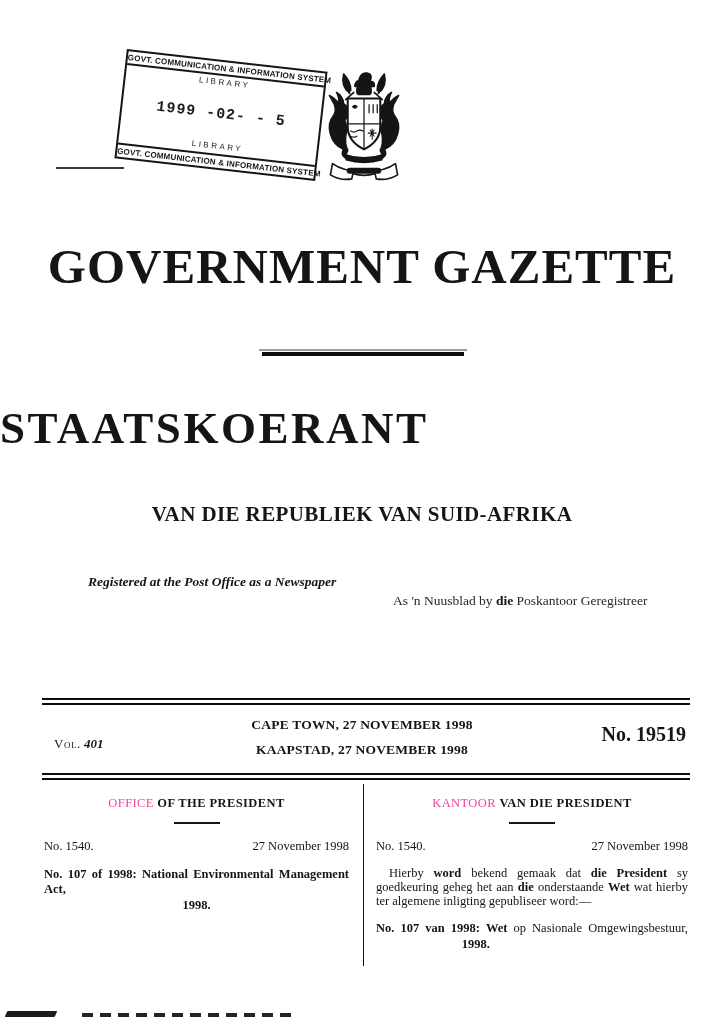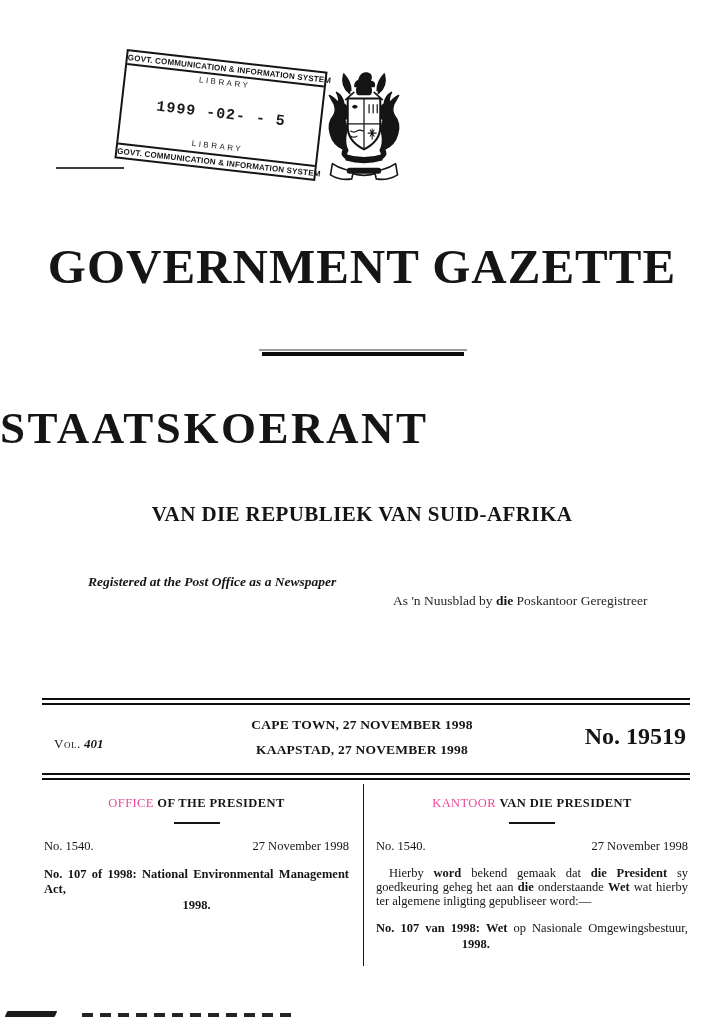--- a/index.html
+++ b/index.html
@@ -50,21 +50,21 @@
   .double-rule { left:42px; width:648px; height:3px; border-top:2px solid #0d0d0d; border-bottom:2px solid #0d0d0d; }
   .rule-top { top:698px; }
   .rule-mid { top:773px; }
 
   
   .vol { left:54px; top:736px; font-size:13px; }
   .vol .vol-label { font-variant:small-caps; letter-spacing:.5px;margin-top:7px; }
   .vol .vol-num { font-style:italic; font-weight:bold; }
   .place-dates { top:717px; left:120px; right:120px; text-align:center; font-size:13.5px; font-weight:bold; letter-spacing:.2px; }
   .place-dates .line2 { margin-top:9px; }
-  .gaz-no { right:38px; top:723px; font-size:24px; font-weight:bold; }
+  .gaz-no { right:38px; top:723px; font-size:20px; font-weight:bold; }
 
   
   .columns { left:42px; top:784px; width:648px; display:flex; }
   .col { box-sizing:border-box; font-size:12.5px; }
   .col-en { width:322px; border-right:1.5px solid #151515; padding:0 14px 14px 2px; min-height:160px; }
   .col-af { flex:1; padding:0 2px 14px 12px; }
   .col-header { text-align:center; font-size:12.5px; letter-spacing:.4px; margin-top:12px; white-space:nowrap; }
   .col-header .light { color:#ec4899; }
   .hdr-rule { width:46px; height:2px; background:#151515; margin:11px auto 0; }
   .notice-row { display:flex; justify-content:space-between; margin-top:15px; font-size:12.5px; }

